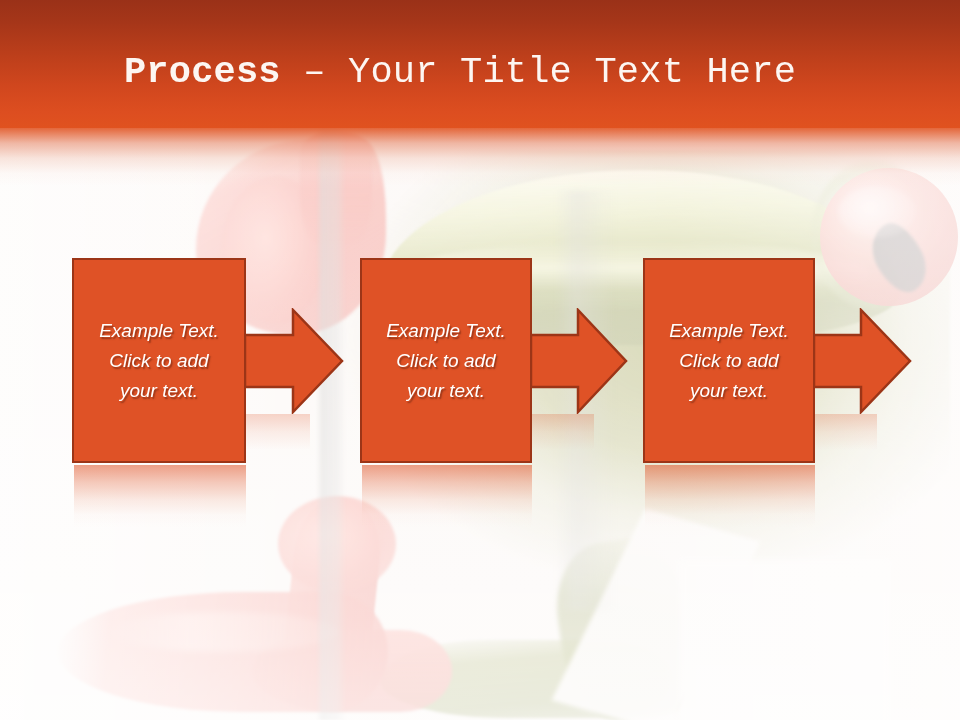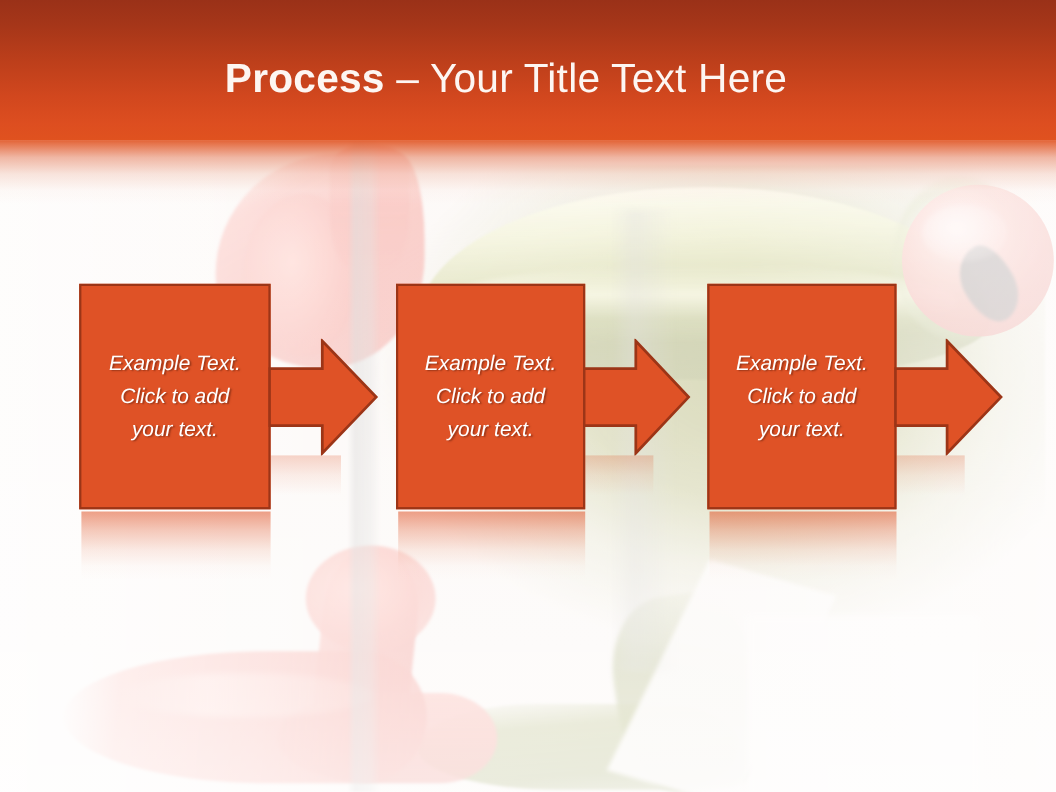--- a/index.html
+++ b/index.html
@@ -382,20 +382,21 @@
     position: absolute;
     left: 0;
     top: 50px;
     width: 920px;
     text-align: center;
     color: #fdf6f2;
     font-size: 37px;
     line-height: 44px;
     letter-spacing: 0.2px;
     white-space: nowrap;
+    font-family: Liberation Mono, monospace;
   }
   .slide-title .t-bold { font-weight: bold; }
   .slide-title .t-rest { font-weight: normal; }
 
   
   .chain {
     position: absolute;
     left: 0;
     top: 0;
     width: 888px;

